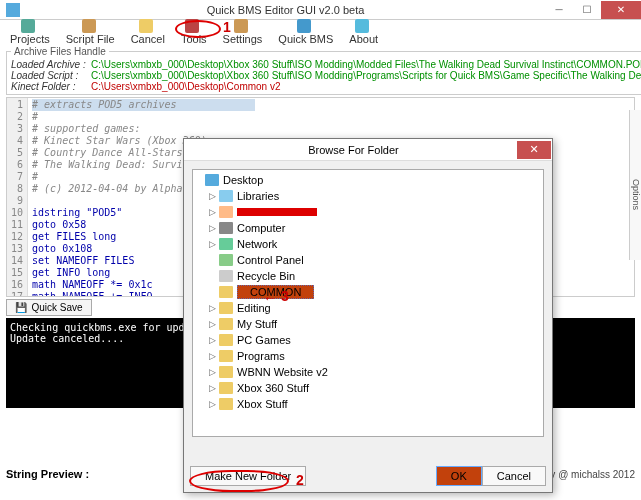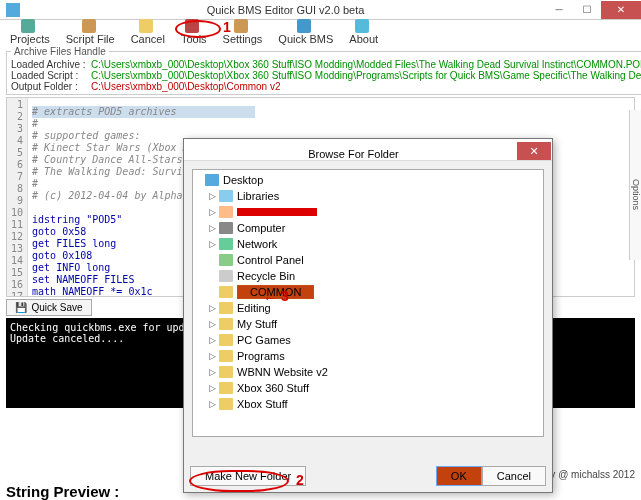--- a/index.html
+++ b/index.html
@@ -16,52 +16,52 @@
 
 .toolbar { height: 24px; display: flex; align-items: center; padding: 2px 4px; }
 .tbtn { display: flex; align-items: center; padding: 2px 6px; margin-right: 4px; font-size: 11px; color: #333; flex-direction: column; }
 .tbtn .ticon { width: 14px; height: 14px; margin-right: 3px; }
 .circle-red { position: absolute; border: 2px solid #d00; border-radius: 50%; pointer-events: none; }
 
 
 .archive-panel { margin: 2px 6px; border: 1px solid #ccc; padding: 2px 4px; font-size: 10px; position: relative; }
 .archive-panel legend { color: #555; padding: 0 3px; }
 .ap-row { display: flex; }
-.ap-label { width: 80px; color: #333; }
+.ap-label { width: 80px; color: #333; font-style: italic; }
 .ap-val { flex: 1; white-space: nowrap; overflow: hidden; }
 .ap-val.green { color: #009000; }
 .ap-val.red { color: #c00000; }
 
 
 .code-area { margin: 2px 6px; border: 1px solid #ccc; height: 200px; overflow: hidden; background: #fff; display: flex; font-family: Consolas, monospace; font-size: 10px; }
 .gutter { background: #f0f0f0; color: #888; text-align: right; padding: 1px 4px; border-right: 1px solid #ddd; }
 .gutter div { height: 12px; line-height: 12px; }
-.code-lines { padding: 1px 4px; margin-top: 7px; }
+.code-lines { padding: 1px 4px; }
 .code-lines div { height: 12px; line-height: 12px; white-space: pre; }
 .c-gray { color: #888; font-style: italic; }
 .c-hi { background: #cde; color: #888; font-style: italic; }
 .c-blue { color: #00a; }
 
 
 .sidebar-r { position: absolute; right: 0; top: 110px; width: 12px; font-size: 9px; writing-mode: vertical-rl; text-align: center; color: #555; border-left: 1px solid #ccc; padding-top: 20px; background: #f8f8f8; height: 150px; }
 
 
 .btn-row { margin: 2px 6px; display: flex; gap: 6px; }
 .btn-small { border: 1px solid #aaa; background: #f5f5f5; padding: 2px 8px; font-size: 10px; display: flex; align-items: center; gap: 4px; }
 .chk { width: 10px; height: 10px; border: 1px solid #777; display: inline-block; }
 
 .console { margin: 2px 6px; background: #000; color: #fff; height: 90px; padding: 4px; font-size: 10px; font-family: Consolas, monospace; }
 
 .footer { position: absolute; bottom: 20px; right: 6px; font-size: 10px; color: #444; }
 
-.string-prev { position: absolute; bottom: 0; left: 6px; font-size: 15px; font-weight: bold; }
+.string-prev { position: absolute; bottom: 20px; left: 6px; font-size: 11px; font-weight: bold; }
 
 
 .dialog { position: absolute; left: 183px; top: 138px; width: 370px; height: 355px; background: #f0f0f0; border: 1px solid #777; box-shadow: 2px 2px 8px rgba(0,0,0,0.3); display: flex; flex-direction: column; }
-.dlg-title { background: #fff; height: 22px; display: flex; align-items: flex-end; padding: 0 6px; border-bottom: 1px solid #ddd; }
+.dlg-title { background: #fff; height: 22px; display: flex; align-items: center; padding: 0 6px; border-bottom: 1px solid #ddd; }
 .dlg-title-text { flex: 1; text-align: center; font-size: 11px; }
 .dlg-close { width: 34px; height: 18px; background: #c75050; color: #fff; display: flex; align-items: center; justify-content: center; font-size: 11px; margin-right: -5px; }
 .dlg-body { flex: 1; padding: 8px; }
 .tree-box { border: 1px solid #aaa; background: #fff; height: 268px; overflow: auto; padding: 2px; }
 .tree-item { display: flex; align-items: center; height: 16px; font-size: 11px; }
 .tree-icon { width: 14px; height: 12px; margin-right: 4px; }
 .ind1 { padding-left: 14px; }
 .expander { width: 10px; color: #666; font-size: 9px; }
 .redact { background: #d00; height: 8px; display: inline-block; }
 .selected { background: #c2410c; border: 1px dotted #66a; padding: 0 12px; }
@@ -157,21 +157,21 @@
   <div id="ap-rows">
       <div class="ap-row">
         <div class="ap-label">Loaded Archive :</div>
         <div class="ap-val green">C:\Users\xmbxb_000\Desktop\Xbox 360 Stuff\ISO Modding\Modded Files\The Walking Dead Survival Instinct\COMMON.POD</div>
       </div>
       <div class="ap-row">
         <div class="ap-label">Loaded Script :</div>
         <div class="ap-val green">C:\Users\xmbxb_000\Desktop\Xbox 360 Stuff\ISO Modding\Programs\Scripts for Quick BMS\Game Specific\The Walking Dead Survival Instinct\POD 5 Files.BMS</div>
       </div>
       <div class="ap-row">
-        <div class="ap-label">Output Folder :</div>
+        <div class="ap-label">Kinect Folder :</div>
         <div class="ap-val red">C:\Users\xmbxb_000\Desktop\Common v2</div>
       </div>
     </div>
 </fieldset>
 
 <div class="code-area">
   <div class="gutter" id="gutter">
       <div>1</div>
       <div>2</div>
       <div>3</div>
@@ -197,22 +197,22 @@
       <div class="c-gray"># Kinect Star Wars (Xbox 360)</div>
       <div class="c-gray"># Country Dance All-Stars (Xbox 360)</div>
       <div class="c-gray"># The Walking Dead: Survival Instinct</div>
       <div class="c-gray">#</div>
       <div class="c-gray"># (c) 2012-04-04 by AlphaTwentyThree</div>
       <div class=""></div>
       <div class="c-blue">idstring "POD5"</div>
       <div class="c-blue">goto 0x58</div>
       <div class="c-blue">get FILES long</div>
       <div class="c-blue">goto 0x108</div>
+      <div class="c-blue">set NAMEOFF FILES</div>
       <div class="c-blue">get INFO long</div>
-      <div class="c-blue">set NAMEOFF FILES</div>
       <div class="c-blue">math NAMEOFF *= 0x1c</div>
       <div class="c-blue">math NAMEOFF += INFO</div>
     </div>
 </div>
 
 <div class="sidebar-r">Options</div>
 
 <div class="btn-row">
   <div class="btn-small">
     <span>💾</span>

